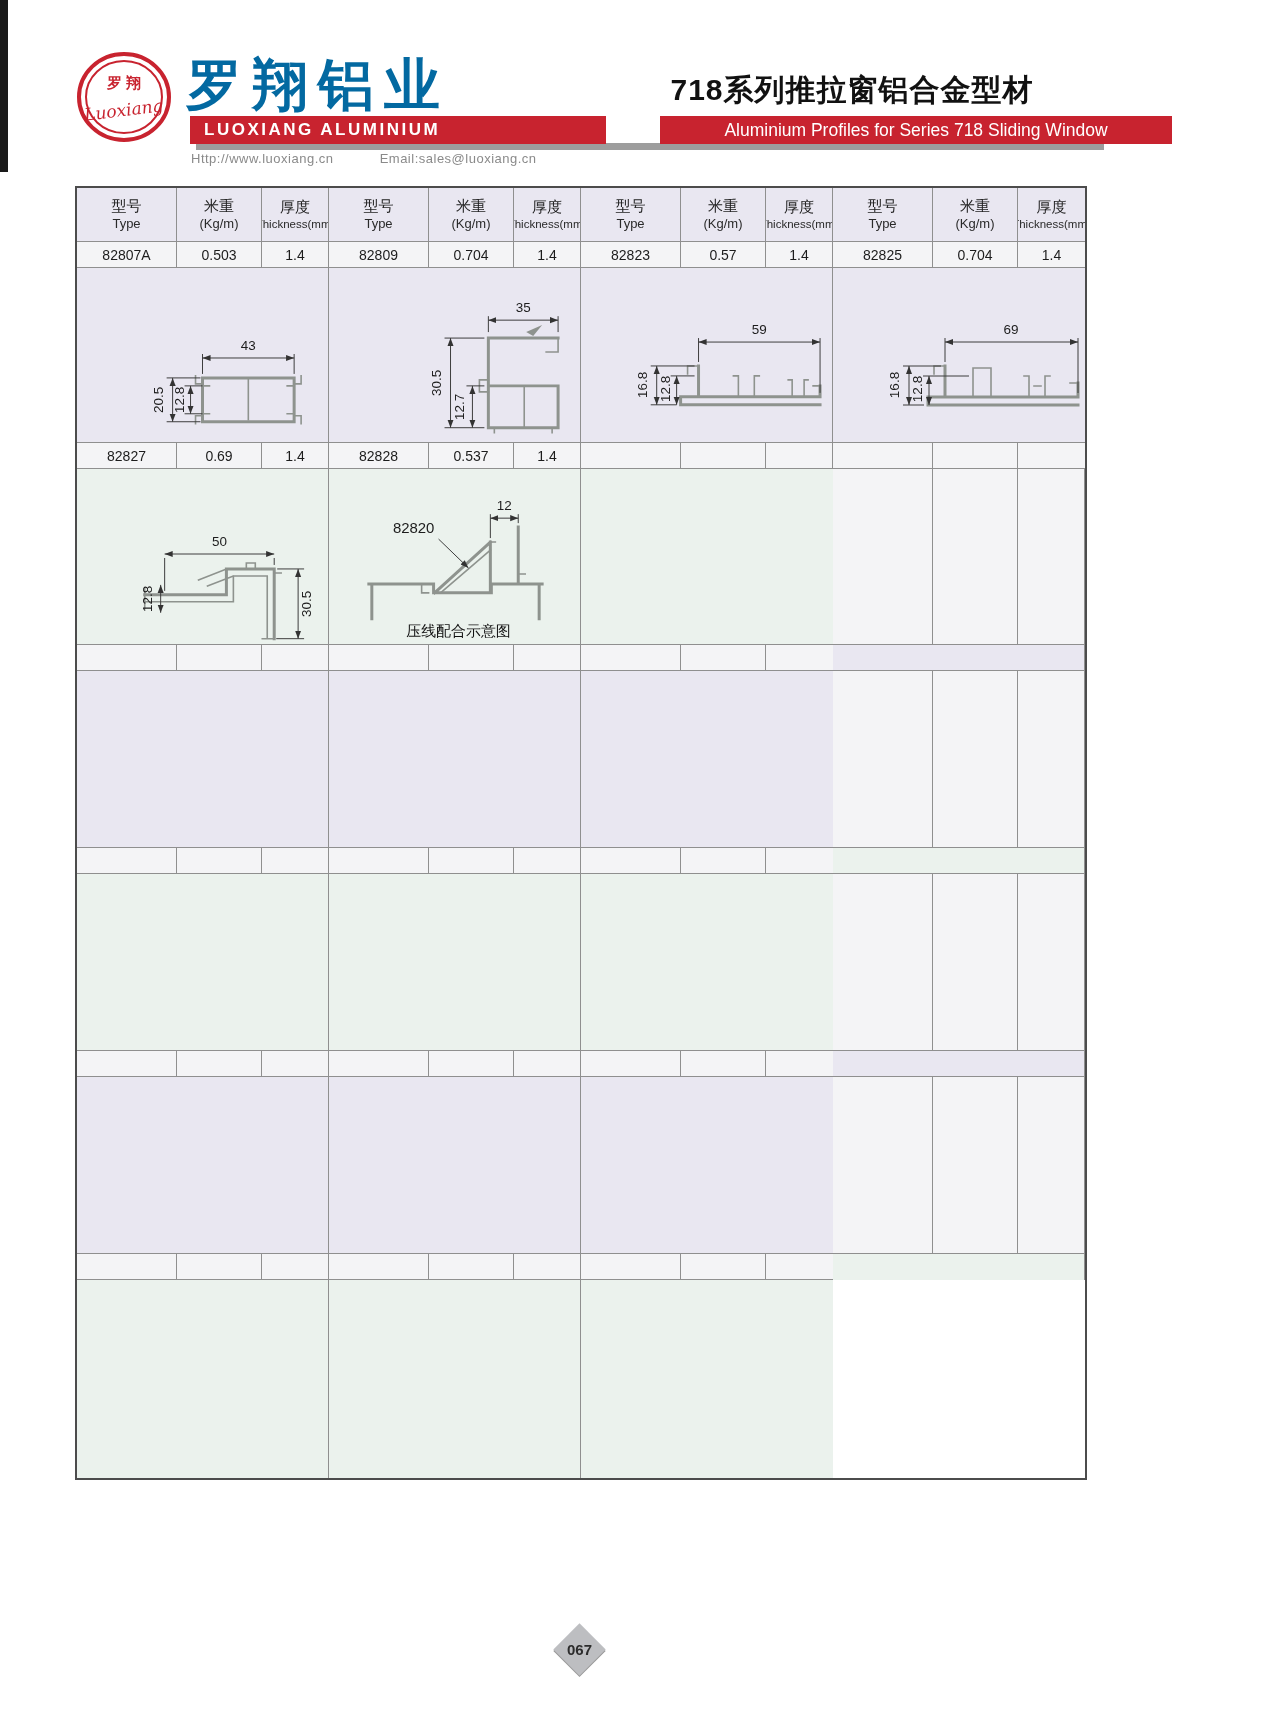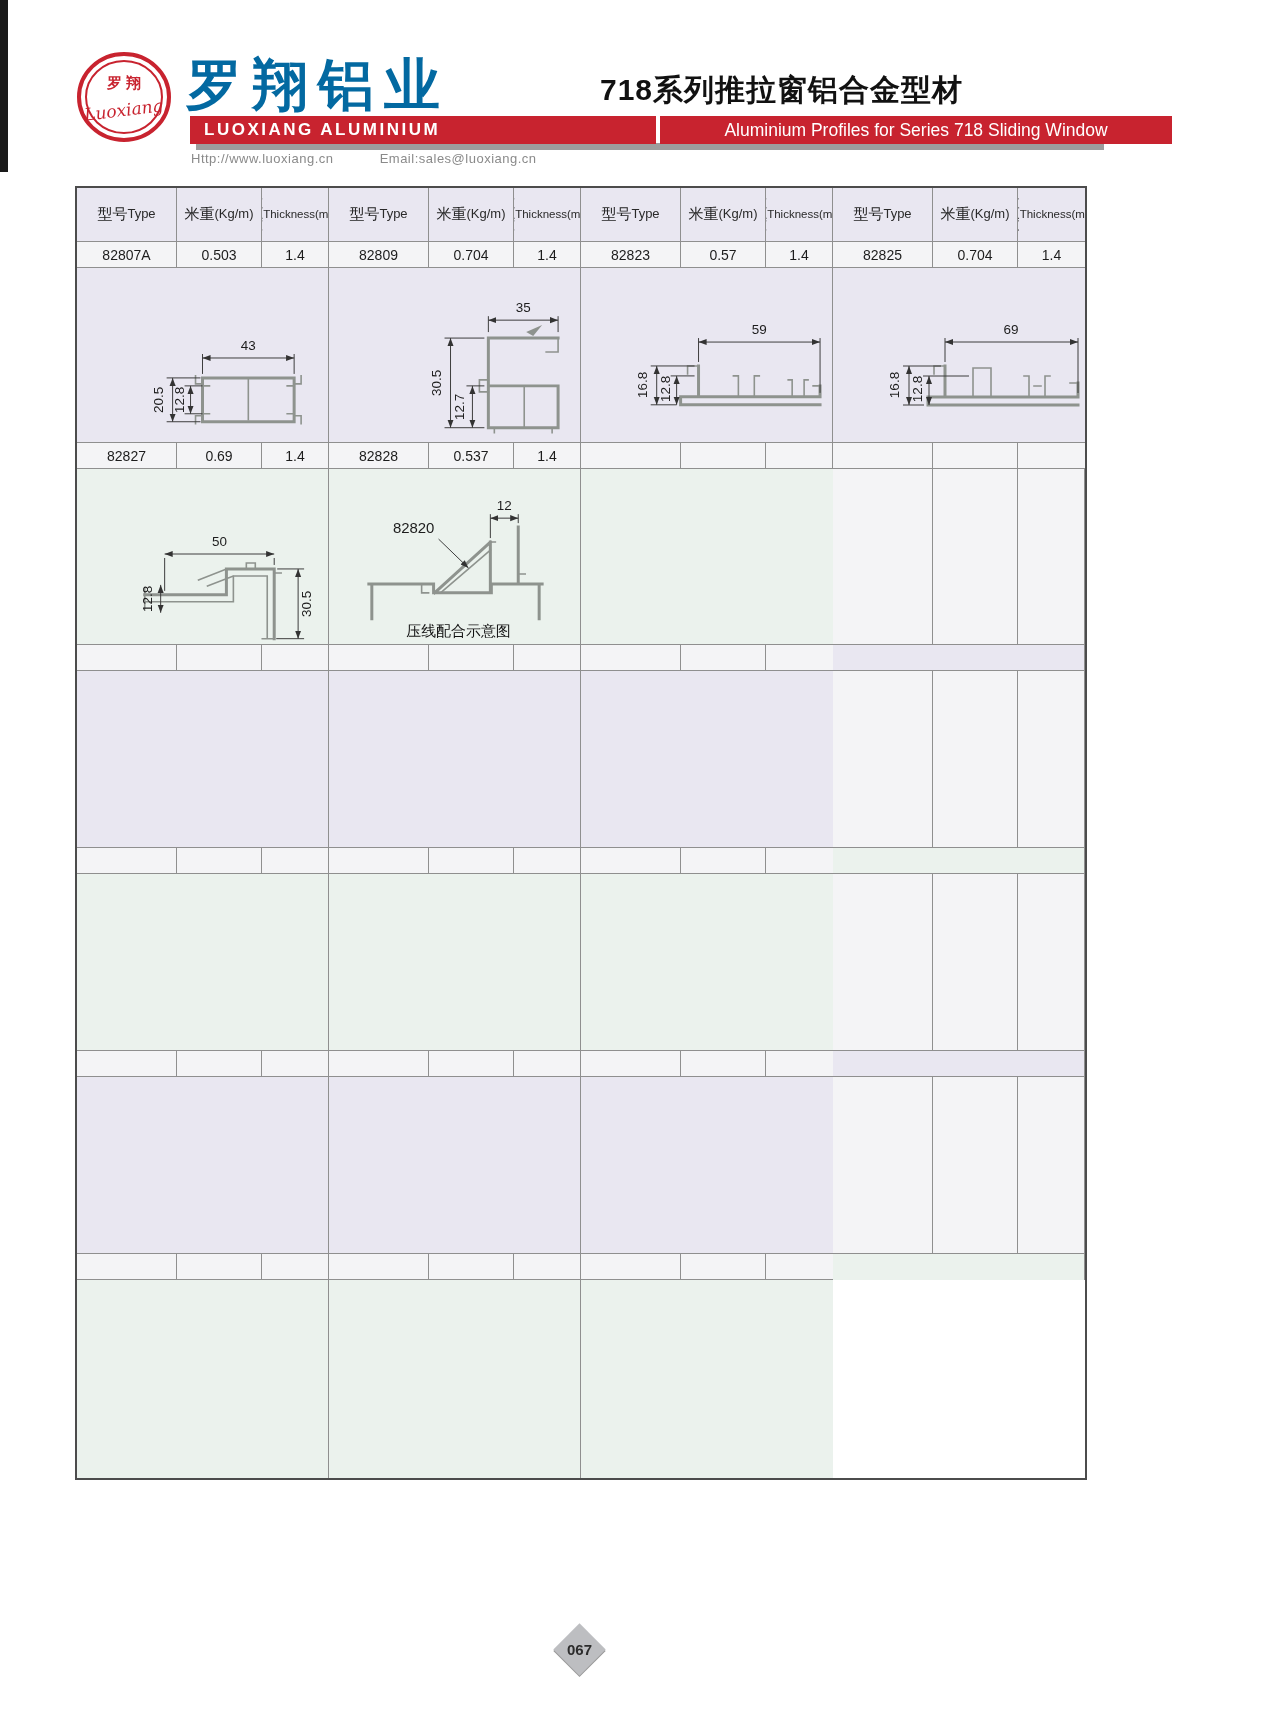--- a/index.html
+++ b/index.html
@@ -5,38 +5,38 @@
   html,body{margin:0;padding:0;background:#ffffff;}
   .page{position:relative;width:1277px;height:1721px;background:#ffffff;overflow:hidden;
         font-family:"Liberation Sans",sans-serif;color:#222;padding-left:12px;}
   .edge{position:absolute;left:0;top:0;width:8px;height:172px;background:#1a1a1a;}
   
   .logo{position:absolute;left:76px;top:50px;}
   .company-cn{position:absolute;left:186px;top:48px;font-size:56px;font-weight:bold;
               letter-spacing:10px;color:#0369a1;font-family:"Liberation Sans",sans-serif;}
   .shadowbar{position:absolute;left:196px;top:143px;width:908px;height:7px;background:#9d9d9d;}
   .redbar{position:absolute;top:116px;height:28px;display:flex;align-items:center;}
-  .redbar.left{left:190px;width:466px;}
+  .redbar.left{left:190px;width:416px;}
   .redbar.right{left:660px;width:512px;justify-content:center;}
   .redbar .t{color:#fff;font-weight:bold;font-size:17px;letter-spacing:2.5px;padding-left:14px;white-space:nowrap;}
   .redbar.right .t{padding-left:0;letter-spacing:0;font-weight:normal;font-size:17.5px;}
   .urls{position:absolute;left:191px;top:151px;font-size:13px;color:#8a8a8a;letter-spacing:.5px;}
   .urls span{margin-right:42px;}
-  .series-cn{position:absolute;left:600px;top:70px;width:504px;text-align:left;
+  .series-cn{position:absolute;left:600px;top:70px;width:504px;text-align:center;
              font-size:30px;font-weight:bold;color:#111;letter-spacing:1px;}
   
   .ptable{position:absolute;left:75px;top:186px;width:1012px;height:1294px;
           border:2px solid #4c4c4c;box-sizing:border-box;display:grid;
           grid-template-columns:100px 85px 67px 100px 85px 67px 100px 85px 67px 100px 85px 67px;
           grid-template-rows:54px 26px 175px 26px 176px 26px 177px 26px 177px 26px 177px 26px 198px;}
   .c{border-right:1px solid #8f8f8f;border-bottom:1px solid #8f8f8f;box-sizing:border-box;
      display:flex;align-items:center;justify-content:center;overflow:hidden;}
   .c.lc{border-right:none;}
   .c.lb{border-bottom:none;}
-  .hd{background:#e9e7f1;flex-direction:row;line-height:1.25;}
+  .hd{background:#e9e7f1;flex-direction:column;line-height:1.25;}
   .hd .cn{font-size:15px;color:#1c1c1c;}
   .hd .en{font-size:13px;color:#2a2a2a;}
   .hd.sm .en{font-size:11.5px;}
   .dt{background:#f4f4f6;font-size:14px;color:#1c1c1c;}
   .dw{background:#e9e7f1;grid-column:span 3;position:relative;padding:0;}
   .dwg{background:#ebf2ed;grid-column:span 3;position:relative;padding:0;}
   .st{background:#f4f4f6;}
   .dw svg,.dwg svg{display:block;}
   
   .pf{fill:none;stroke:#8e938e;stroke-width:3;stroke-linecap:square;stroke-linejoin:miter;}

